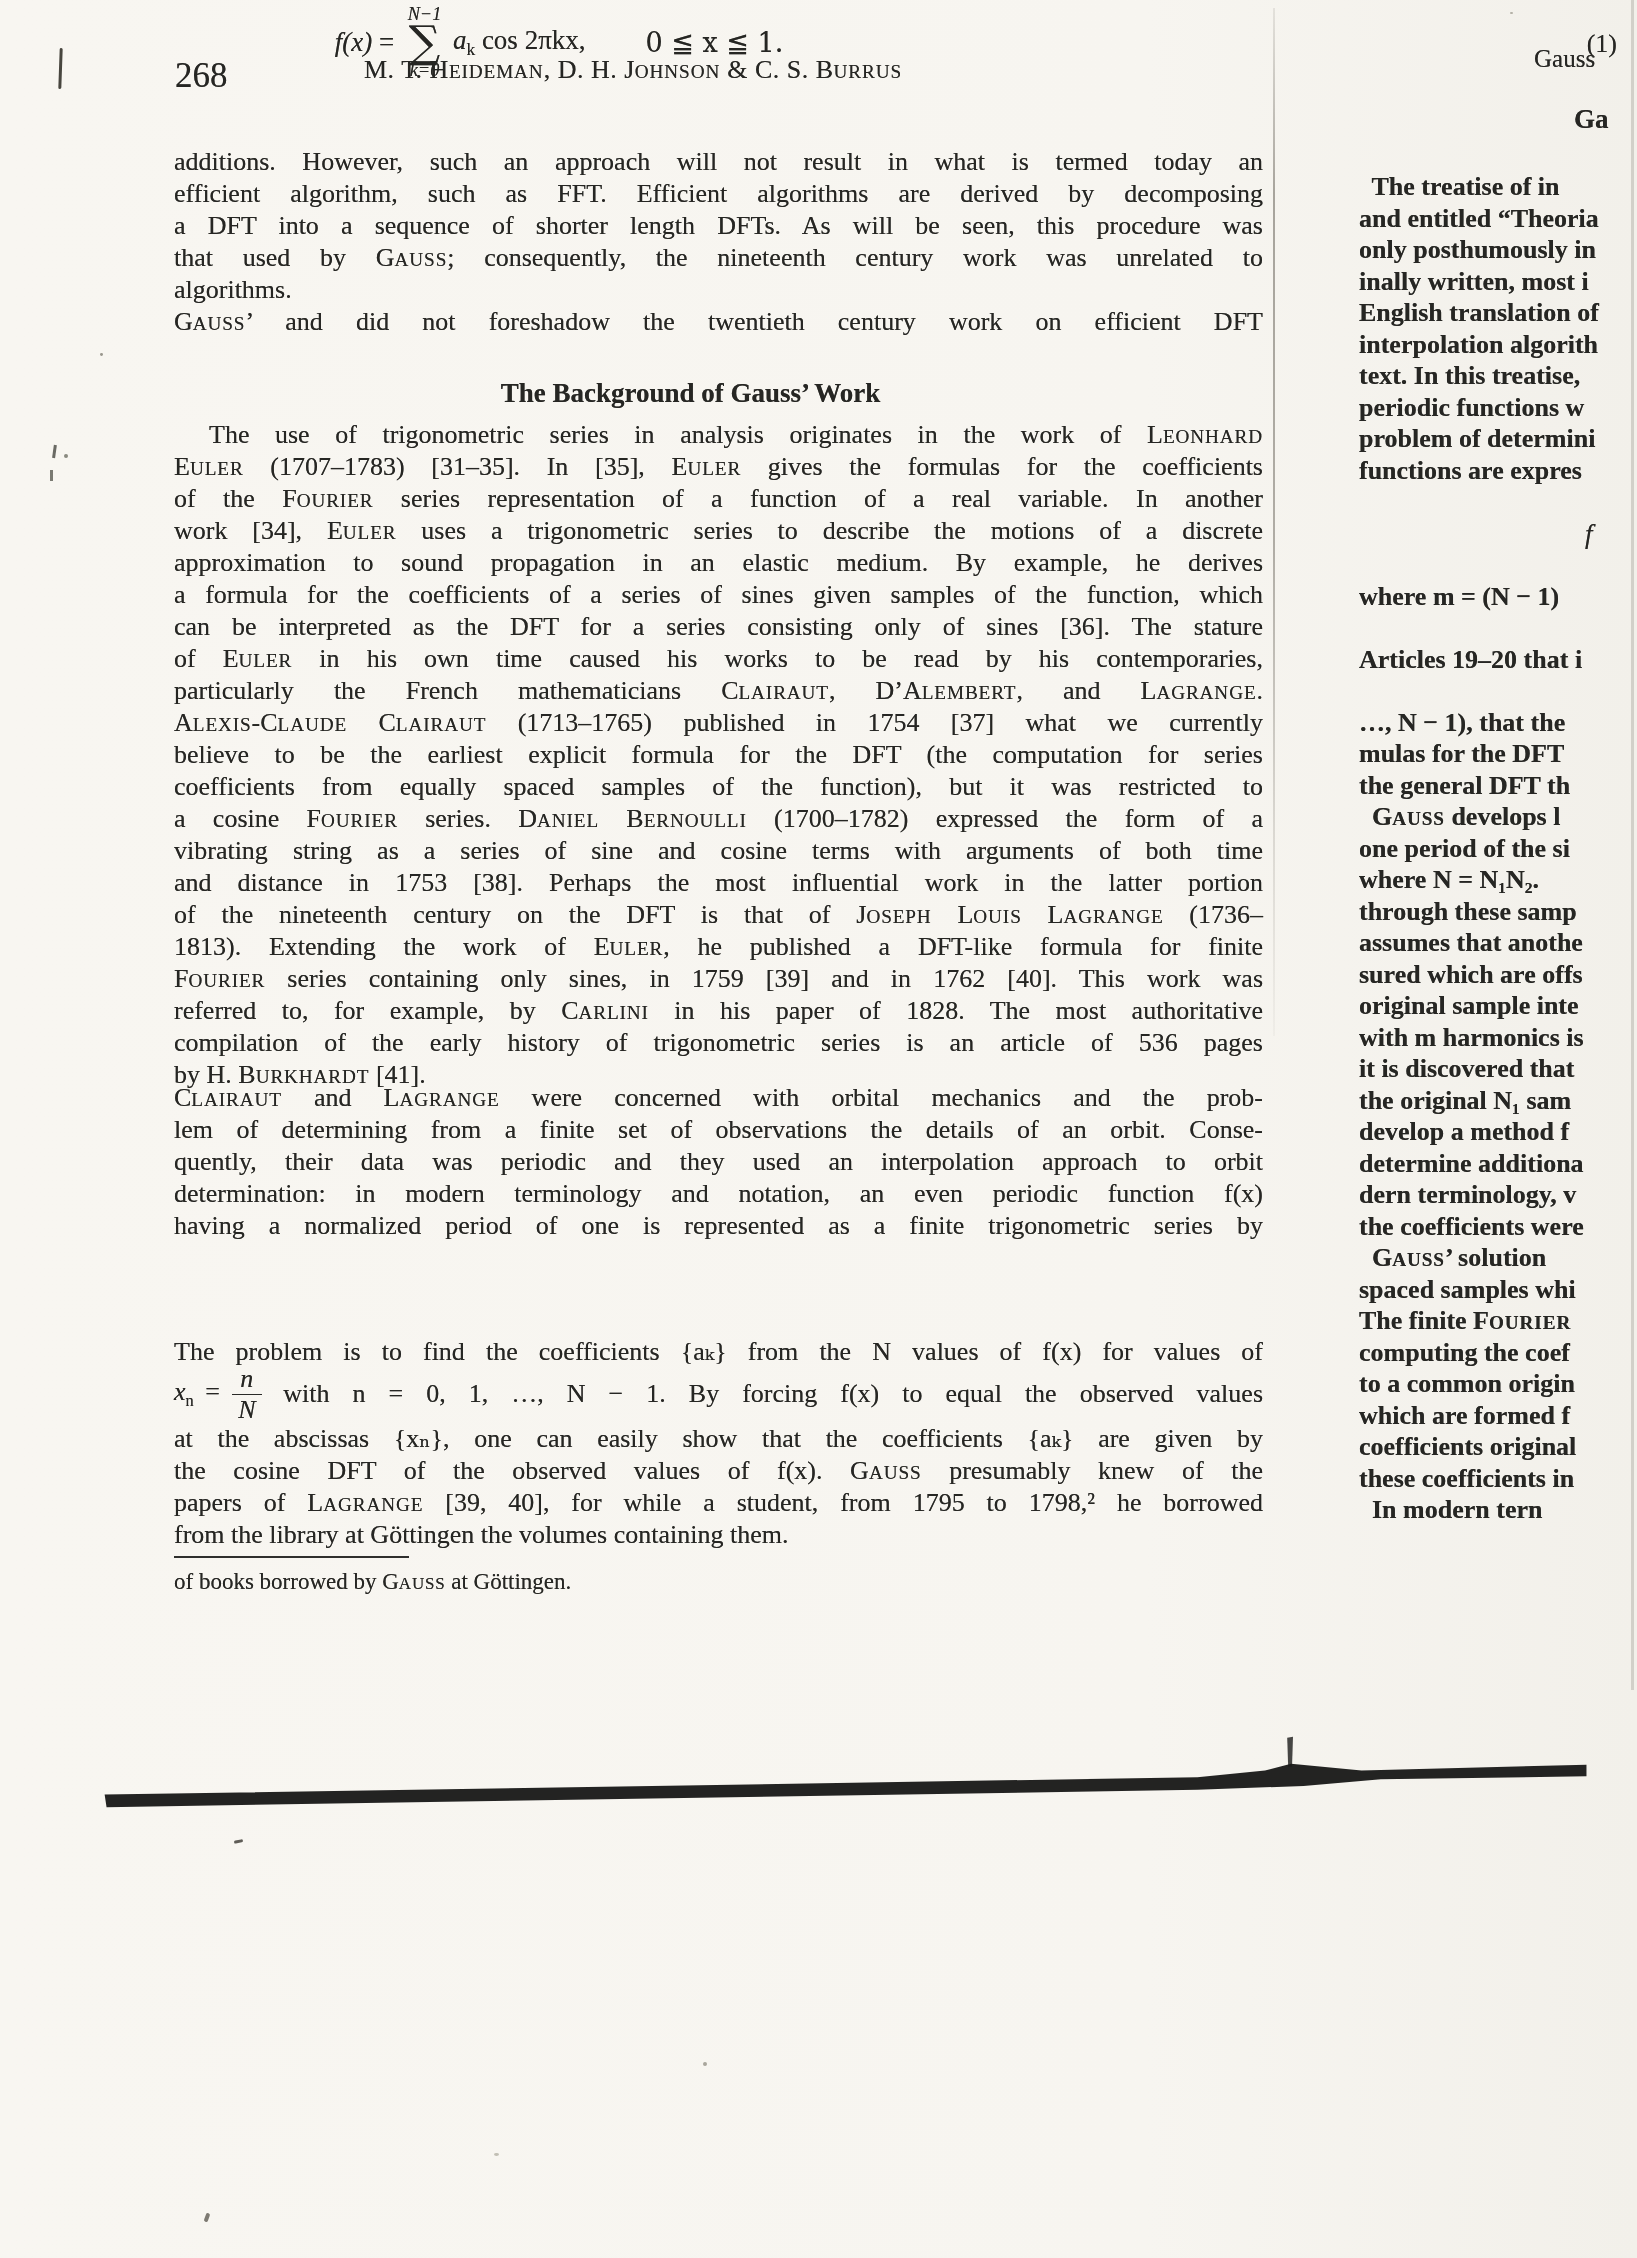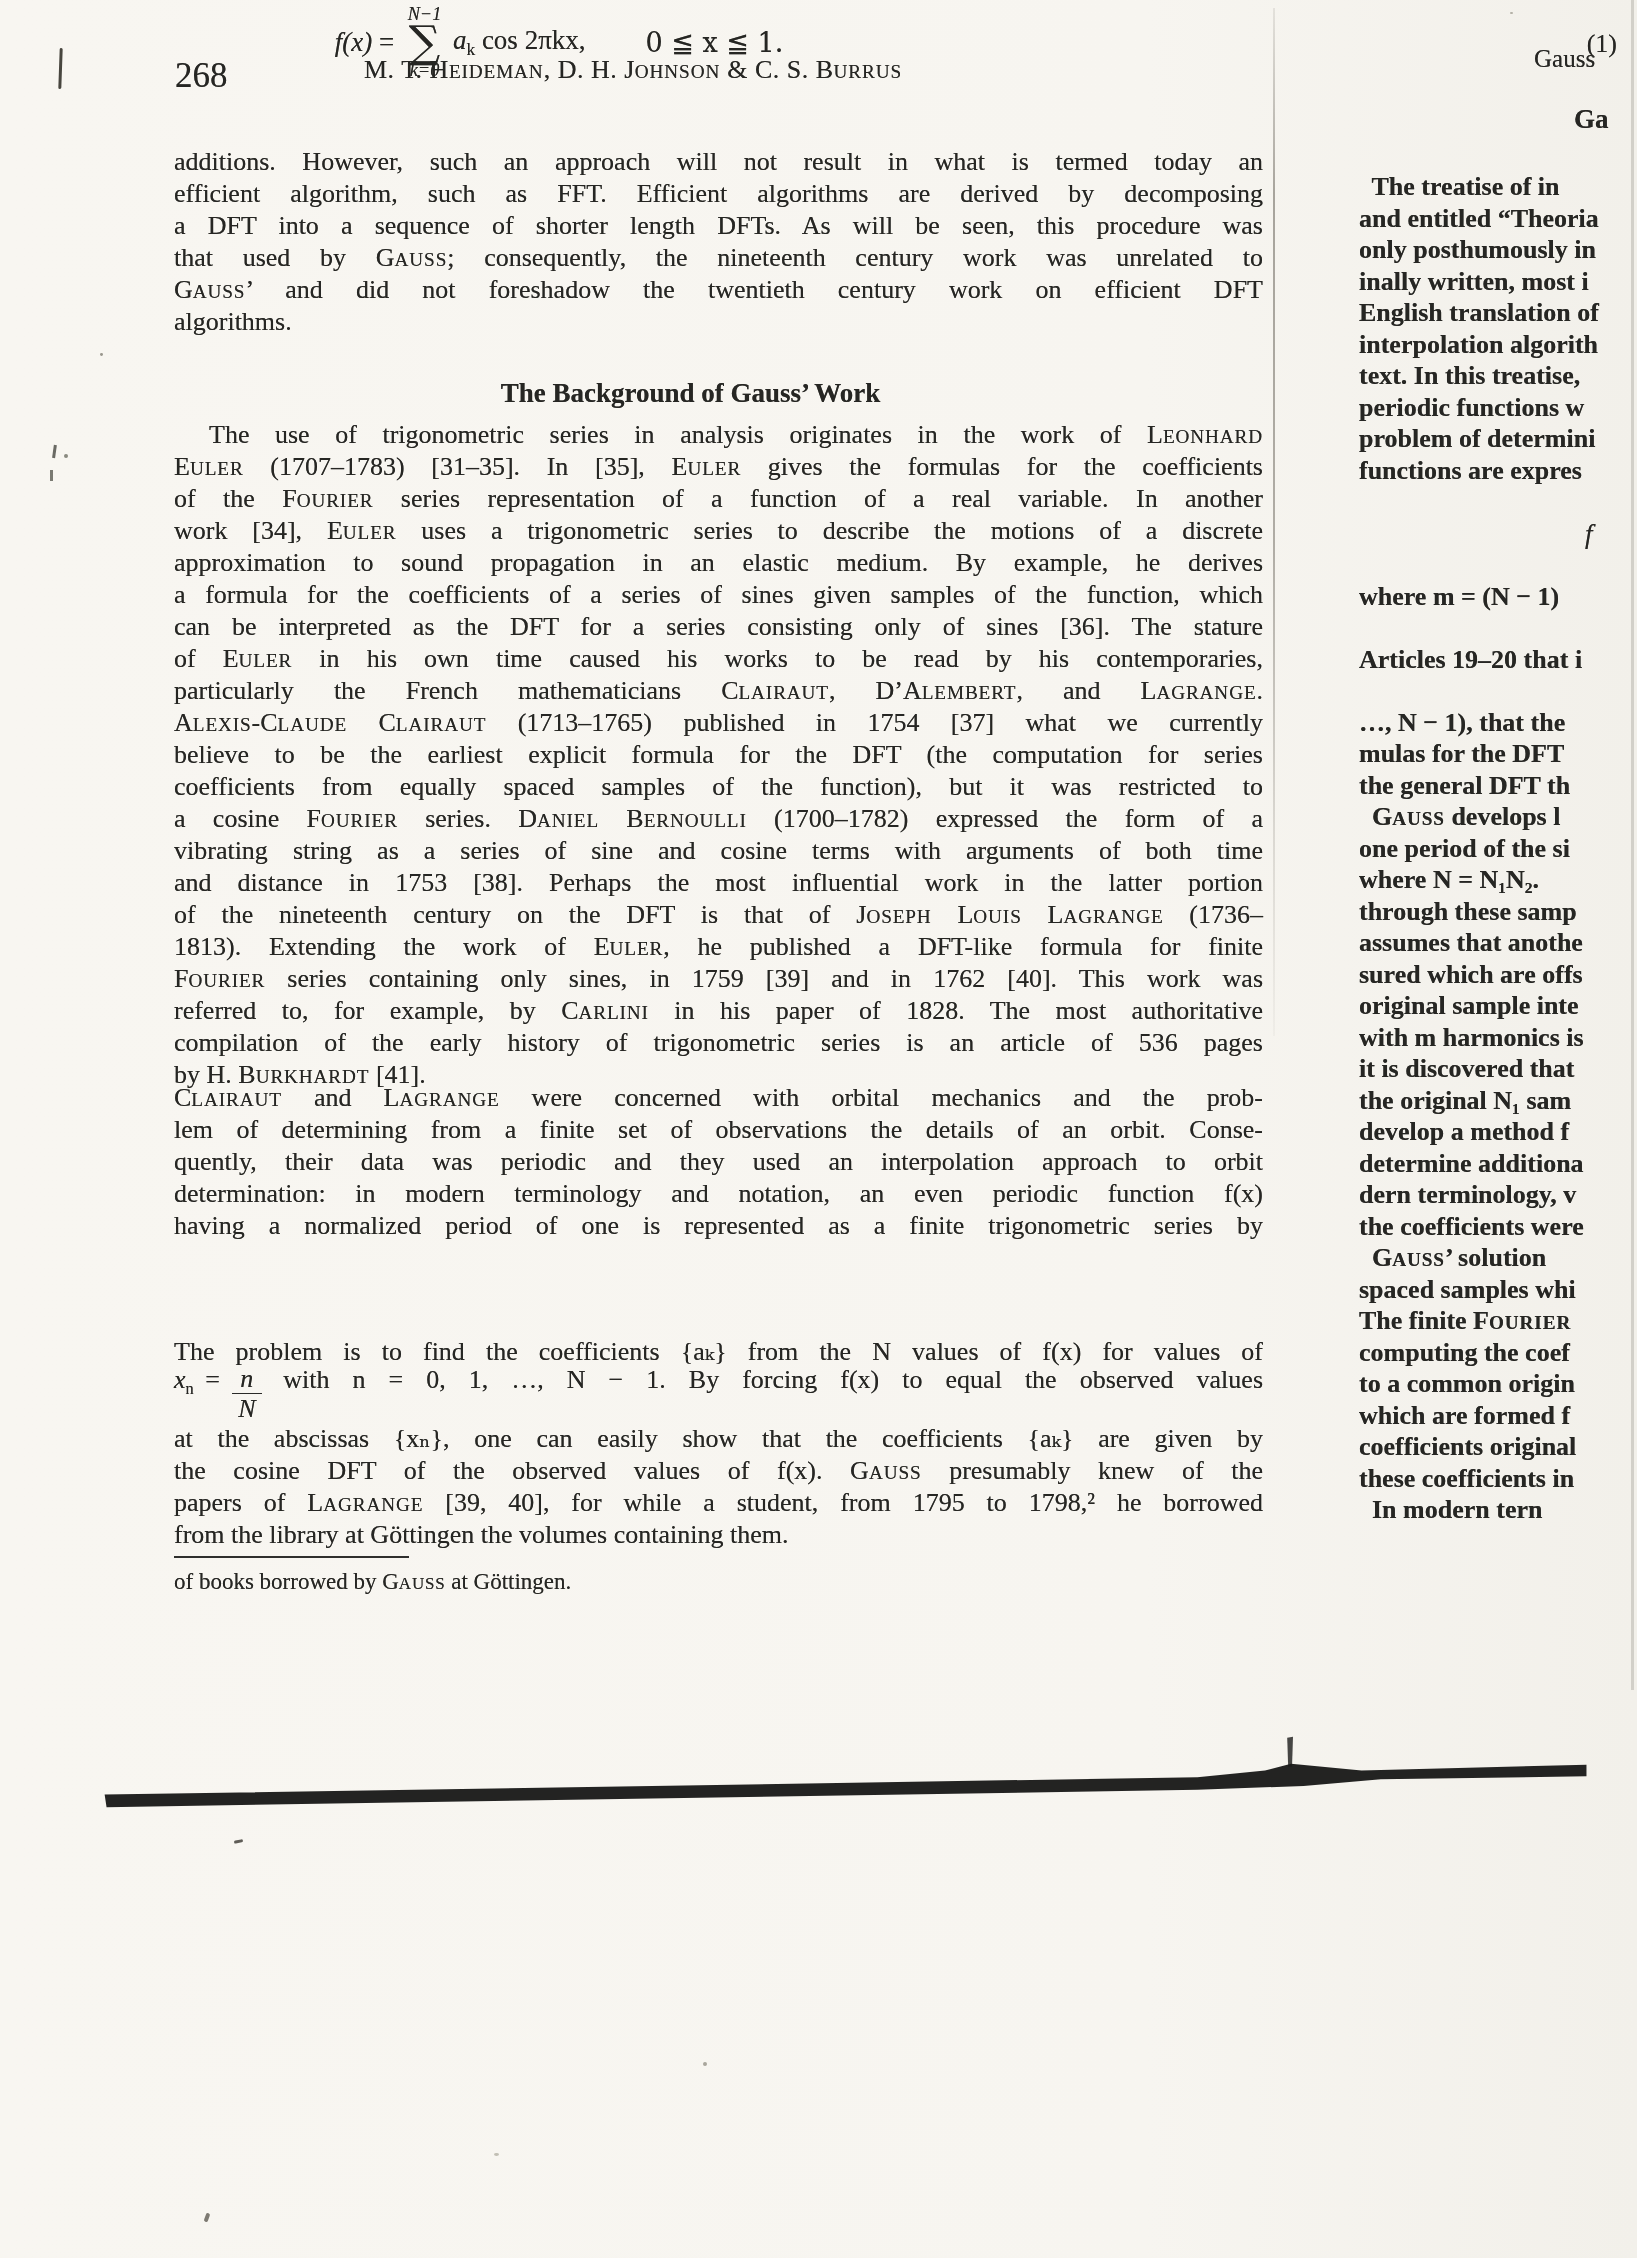--- a/index.html
+++ b/index.html
@@ -27,21 +27,21 @@
   .eq-body{display:inline-flex;align-items:center;margin-left:29px;}
   .eq-f i{font-style:italic;}
   .eq-sum{display:inline-flex;flex-direction:column;align-items:center;margin:0 11.6px 0 13.5px;}
   .eq-sup,.eq-sub{font-size:18.3px;line-height:1.05;font-style:italic;}
   .eq-sigma{font-size:44px;line-height:0.82;font-family:"DejaVu Serif","DejaVu Sans",serif;}
   .eq-term i{font-style:italic;}
   .eq-term sub{font-size:17.4px;}
   .eq-cond{margin-left:60px;font-family:"DejaVu Serif","DejaVu Sans",serif;}
   .eq-number{position:absolute;right:21px;top:29px;font-size:26px;}
   .p4a{top:1336px;}
-  .fracline{position:absolute;left:174px;top:1365px;width:1089px;height:58px;display:flex;font-size:26px;}
+  .fracline{position:absolute;left:174px;top:1365px;width:1089px;height:58px;display:flex;align-items:center;font-size:26px;}
   .fl-lhs i{font-style:italic;}
   .fl-lhs sub{font-size:16.4px;}
   .fl-eq{margin:0 11.6px;}
   .fl-frac{display:inline-flex;flex-direction:column;align-items:center;font-style:italic;margin-right:15.4px;}
   .fl-num{border-bottom:1.9px solid #2a2a28;padding:0 8.7px 1px;line-height:1.05;}
   .fl-den{padding-top:1px;line-height:1.05;}
   .fl-rest{flex:1;display:block;text-align:justify;text-align-last:justify;white-space:nowrap;margin-left:5.8px;}
   .p4b{top:1423px;}
   .fnrule{position:absolute;left:174px;top:1556px;width:235px;border-top:2.4px solid #2f2f2d;}
   .fn{top:1567px;font-size:23px;}
@@ -65,22 +65,22 @@
 <body class="textsoft">
 
 <div class="abs pagenum">268</div>
 <div class="abs runtitle">M. T. H<span class="sc">EIDEMAN</span>, D. H. J<span class="sc">OHNSON</span> &amp; C. S. B<span class="sc">URRUS</span></div>
 
 <div class="para p1">
     <div class="line">additions. However, such an approach will not result in what is termed today an</div>
     <div class="line">efficient algorithm, such as FFT. Efficient algorithms are derived by decomposing</div>
     <div class="line">a DFT into a sequence of shorter length DFTs. As will be seen, this procedure was</div>
     <div class="line">that used by G<span class="sc">AUSS</span>; consequently, the nineteenth century work was unrelated to</div>
+    <div class="line lastleft">algorithms.</div>
     <div class="line">G<span class="sc">AUSS</span>’ and did not foreshadow the twentieth century work on efficient DFT</div>
-    <div class="line lastleft">algorithms.</div>
   </div>
 
 <div class="abs heading">The Background of Gauss’ Work</div>
 
 <div class="para p2">
     <div class="line indent">The use of trigonometric series in analysis originates in the work of L<span class="sc">EONHARD</span></div>
     <div class="line">E<span class="sc">ULER</span> (1707–1783) [31–35]. In [35], E<span class="sc">ULER</span> gives the formulas for the coefficients</div>
     <div class="line">of the F<span class="sc">OURIER</span> series representation of a function of a real variable. In another</div>
     <div class="line">work [34], E<span class="sc">ULER</span> uses a trigonometric series to describe the motions of a discrete</div>
     <div class="line">approximation to sound propagation in an elastic medium. By example, he derives</div>

